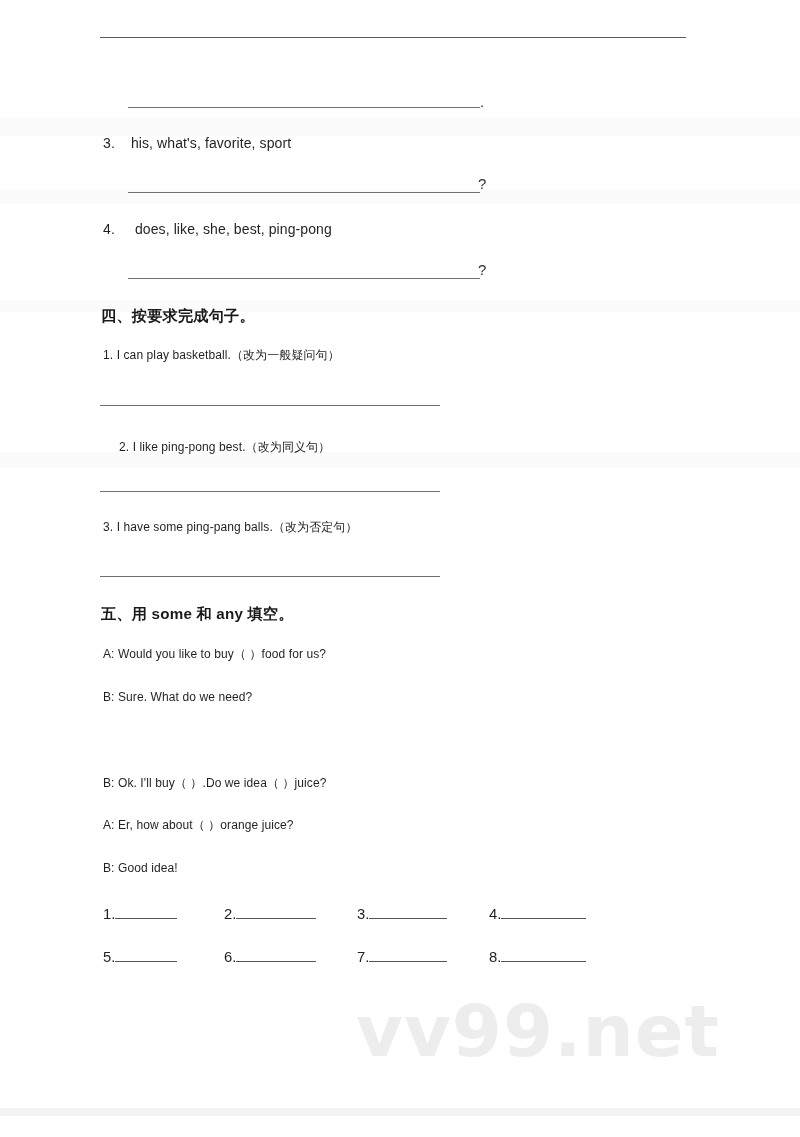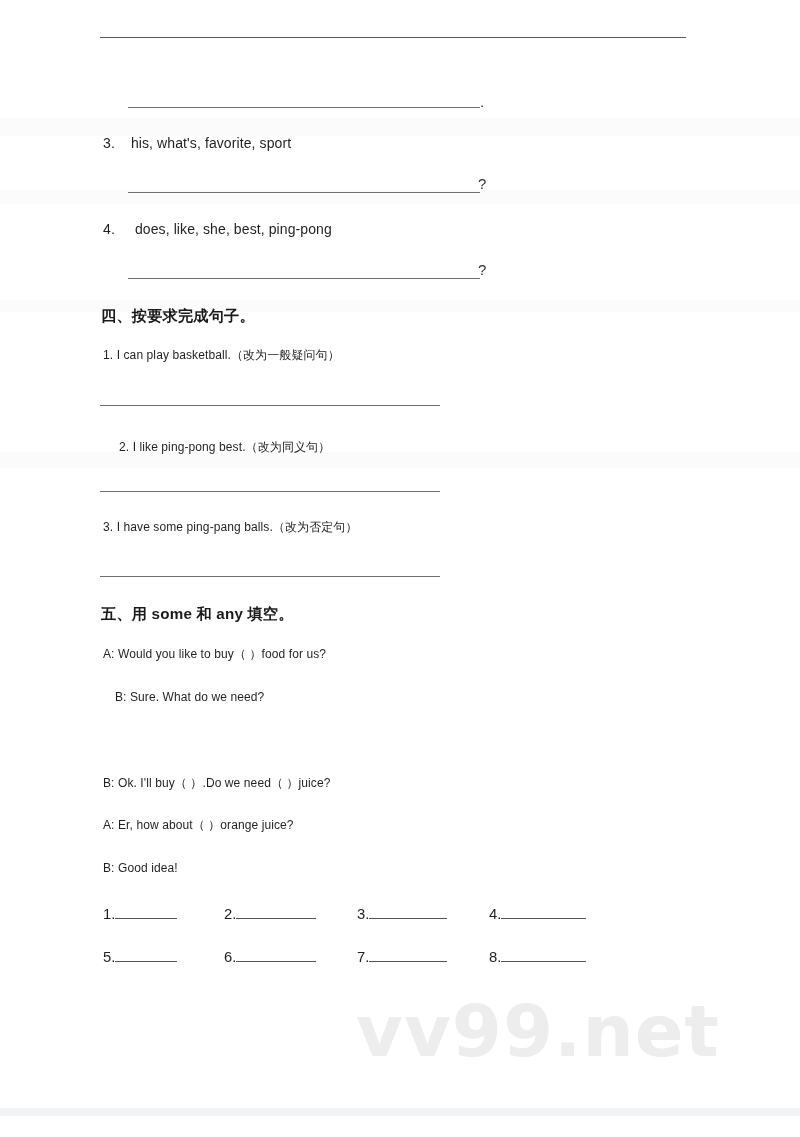--- a/index.html
+++ b/index.html
@@ -149,22 +149,22 @@
 
   <div class="line" style="left:103px; top:440px;margin-left:16px;">2. I like ping-pong best.（改为同义句）</div>
   <div class="rule" style="left:100px; top:491px; width:340px;"></div>
 
   <div class="line" style="left:103px; top:520px;">3. I have some ping-pang balls.（改为否定句）</div>
   <div class="rule" style="left:100px; top:576px; width:340px;"></div>
 
   <div class="heading" style="left:101px; top:604px;">五、用 some 和 any 填空。</div>
 
   <div class="line" style="left:103px; top:647px;">A: Would you like to buy（ ）food for us?</div>
-  <div class="line" style="left:103px; top:690px;margin-left:12px;">B: Sure. What do we need?</div>
-  <div class="line" style="left:103px; top:776px;">B: Ok. I'll buy（ ）.Do we need（ ）juice?</div>
+  <div class="line" style="left:103px; top:690px;">B: Sure. What do we need?</div>
+  <div class="line" style="left:103px; top:776px;">B: Ok. I'll buy（ ）.Do we idea（ ）juice?</div>
   <div class="line" style="left:103px; top:818px;">A: Er, how about（ ）orange juice?</div>
   <div class="line" style="left:103px; top:861px;text-align:center;">B: Good idea!</div>
 
   <div class="ans-cell" style="left:103px; top:904px;">
     <span>1.</span><span class="blank" style="width:62px;"></span>
   </div>
   <div class="ans-cell" style="left:224px; top:904px;">
     <span>2.</span><span class="blank" style="width:80px;"></span>
   </div>
   <div class="ans-cell" style="left:357px; top:904px;">

